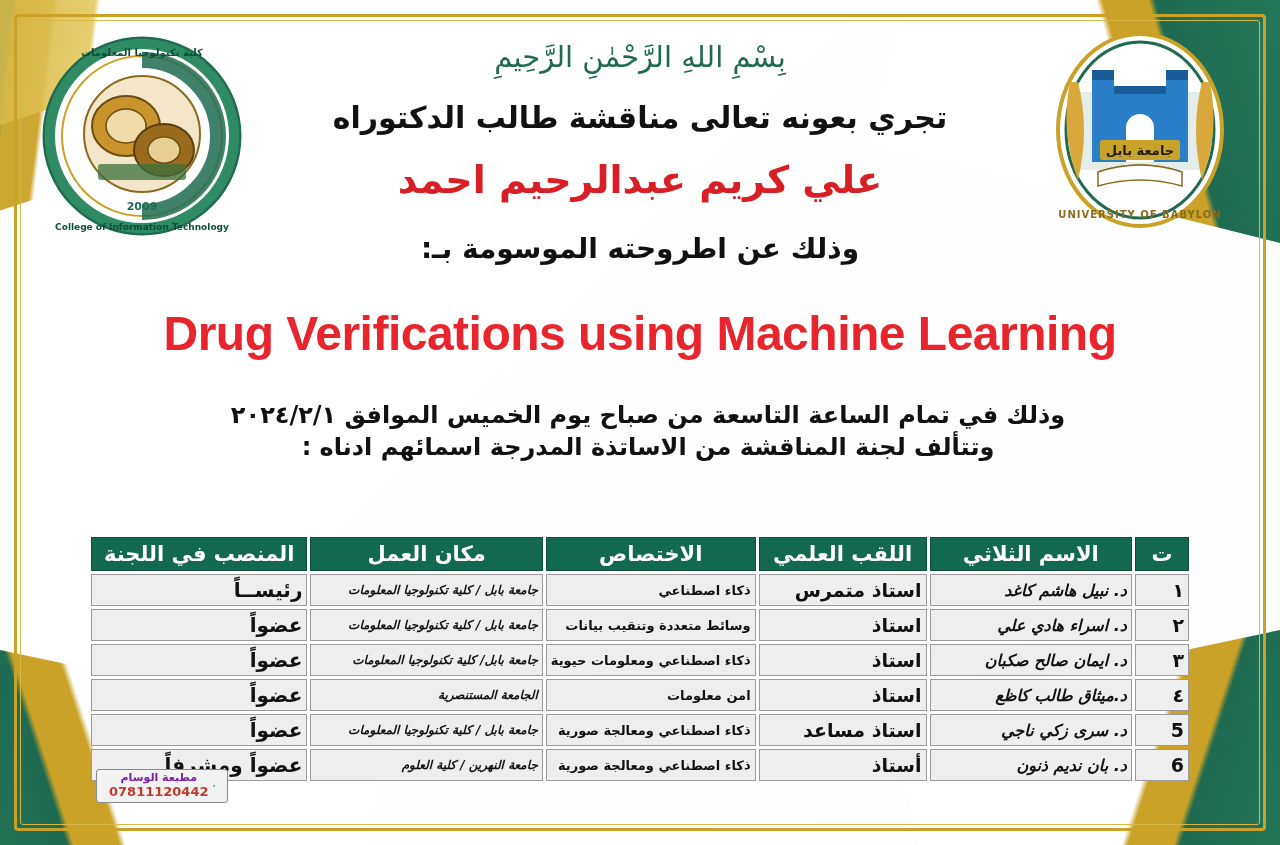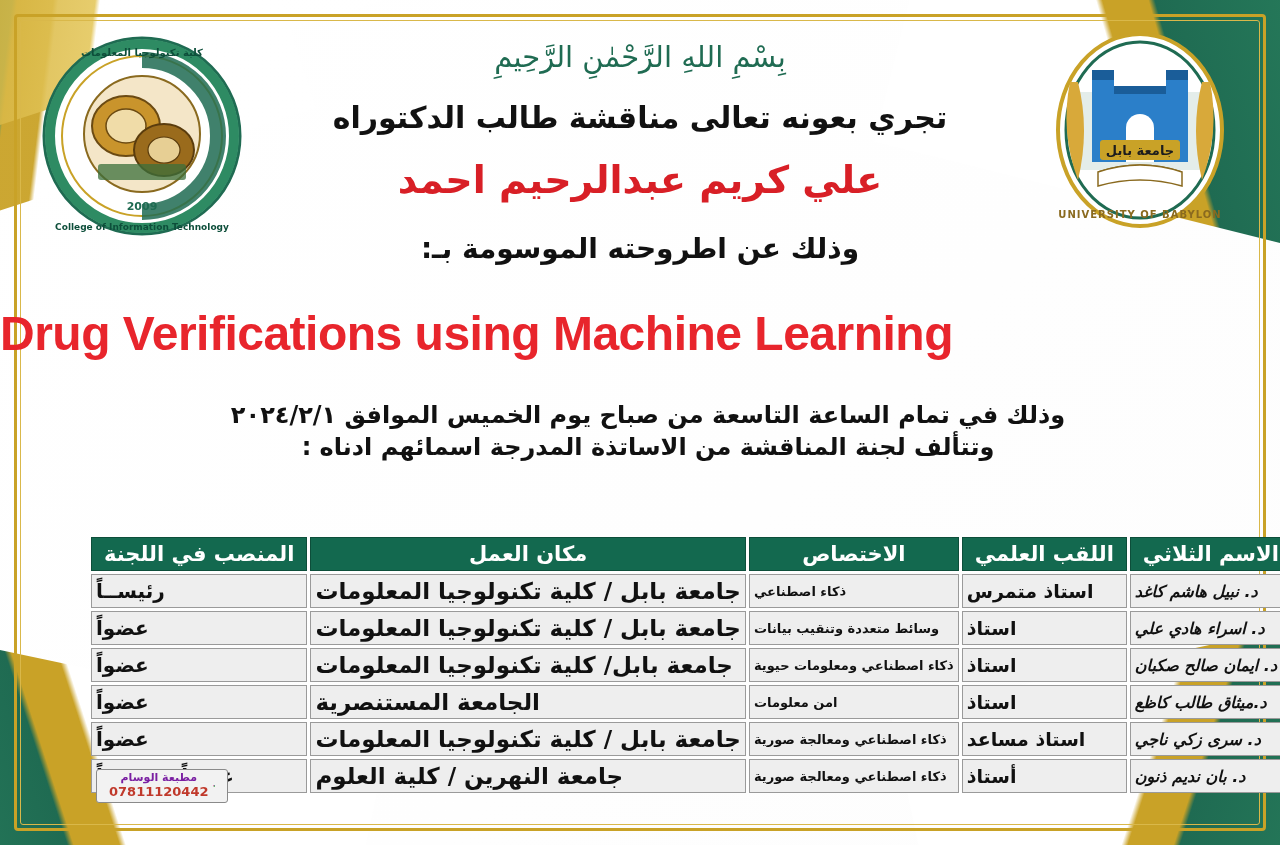--- a/index.html
+++ b/index.html
@@ -81,21 +81,21 @@
   .student-name{
     position:absolute;left:0;right:0;top:158px;
     text-align:center;font-size:38px;font-weight:bold;color:#d81f26;
   }
   .line-2{
     position:absolute;left:0;right:0;top:232px;
     text-align:center;font-size:28px;font-weight:bold;color:#111;
   }
   .thesis-title{
     position:absolute;left:0;right:0;top:306px;
-    text-align:left;font-size:48px;font-weight:bold;color:#e8252c;
+    text-align:center;font-size:48px;font-weight:bold;color:#e8252c;
     direction:ltr;font-family:"Liberation Sans", sans-serif;
     letter-spacing:-0.5px;
   }
   .details{
     position:absolute;left:0;right:0;top:400px;
     text-align:center;color:#111;
   }
   .details div{font-size:24px;font-weight:bold;line-height:1.32;margin-left:16px;}
 
   
@@ -104,31 +104,31 @@
     border-collapse:separate;border-spacing:3px 3px;
     direction:rtl;
   }
   .committee-table th{
     background:#13694f;color:#ffffff;font-size:21px;font-weight:bold;
     padding:4px 12px;border:1px solid #0d4e3a;
     text-align:center;white-space:nowrap;
   }
   .committee-table td{
     background:#eeeeee;color:#111;font-size:19px;font-weight:bold;
-    padding:3px 4px;border:1px solid #9a9a9a;text-align:left;
+    padding:3px 4px;border:1px solid #9a9a9a;text-align:right;
     white-space:nowrap;
   }
   .col-idx{width:48px;}
   .col-name{width:292px;}
   .col-rank{width:150px;}
   .col-spec{width:158px;}
   .col-place{width:300px;}
   .col-role{width:150px;}
   td.c-spec{font-size:13px;font-weight:bold;}
-  td.c-place{font-size:23px;}
+  td.c-place{font-size:12px;font-style:italic;}
   td.c-role{font-size:20px;}
   td.c-name{font-size:16px;font-style:italic;}
 
   
   .stamp{
     position:absolute;left:96px;bottom:42px;
     width:132px;height:34px;border:1px solid #8a8a8a;border-radius:3px;
     background:#f2f2f2;display:flex;align-items:center;gap:4px;padding:2px 12px;
     box-sizing:border-box;
   }

